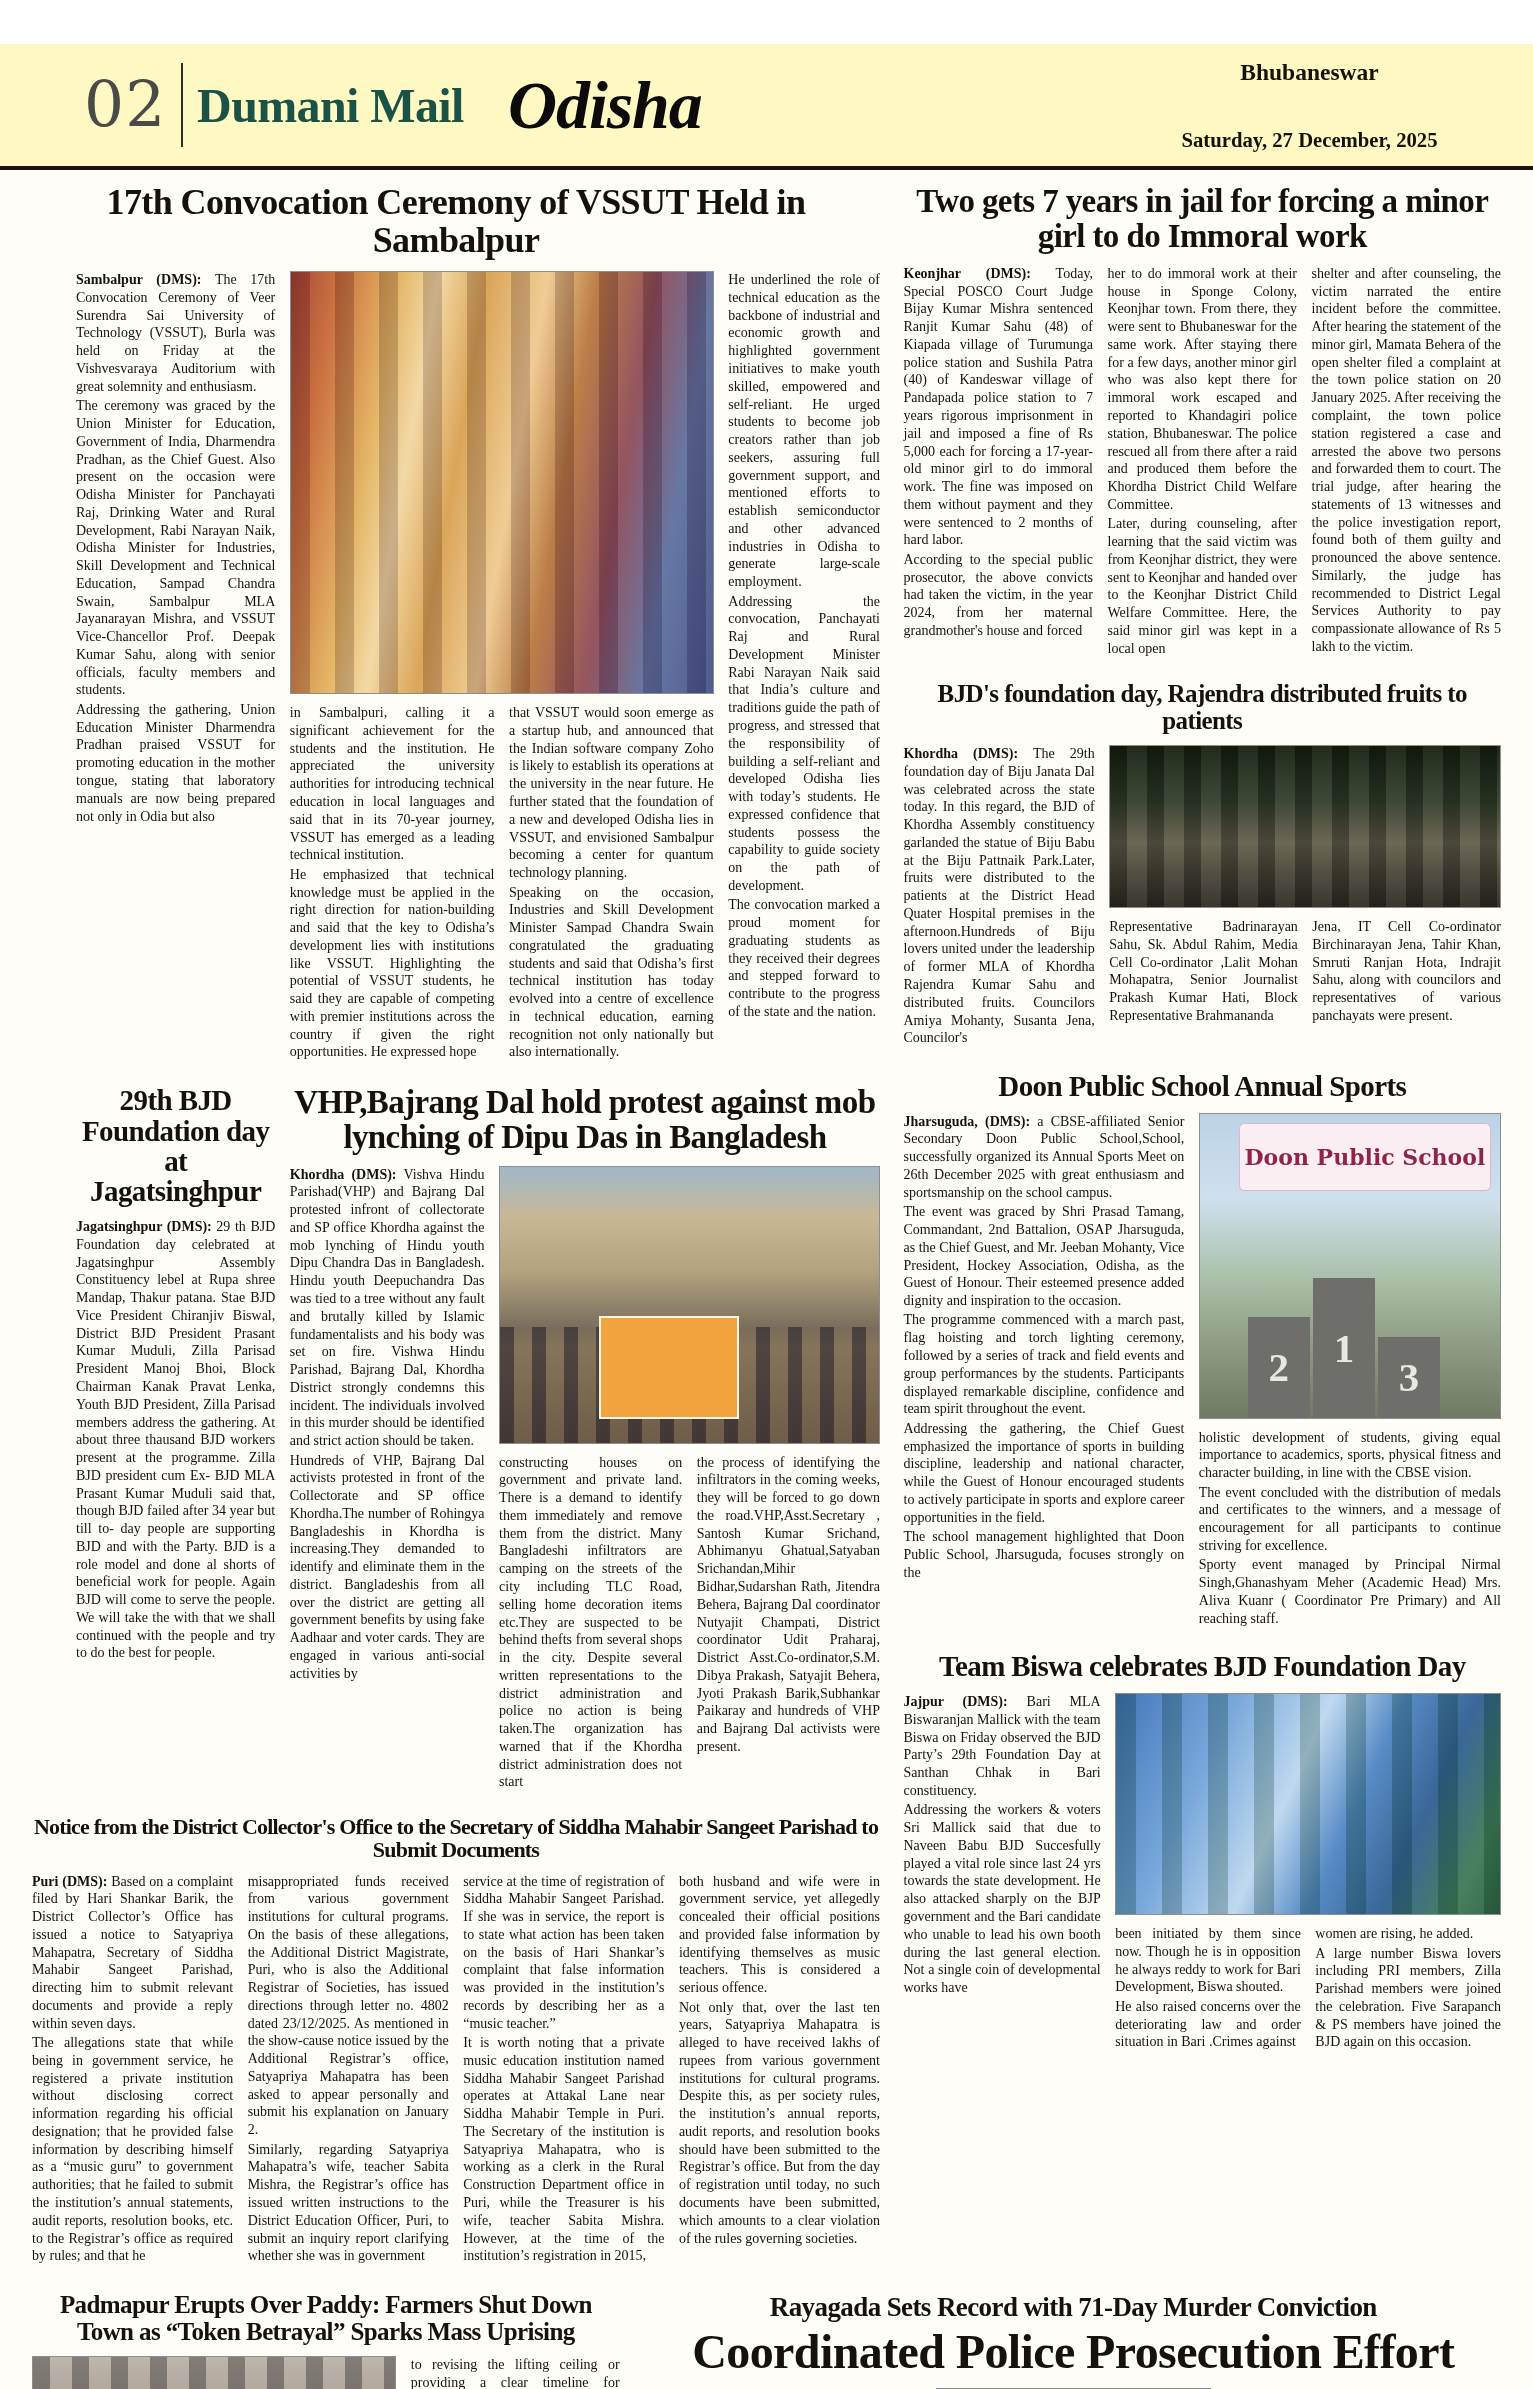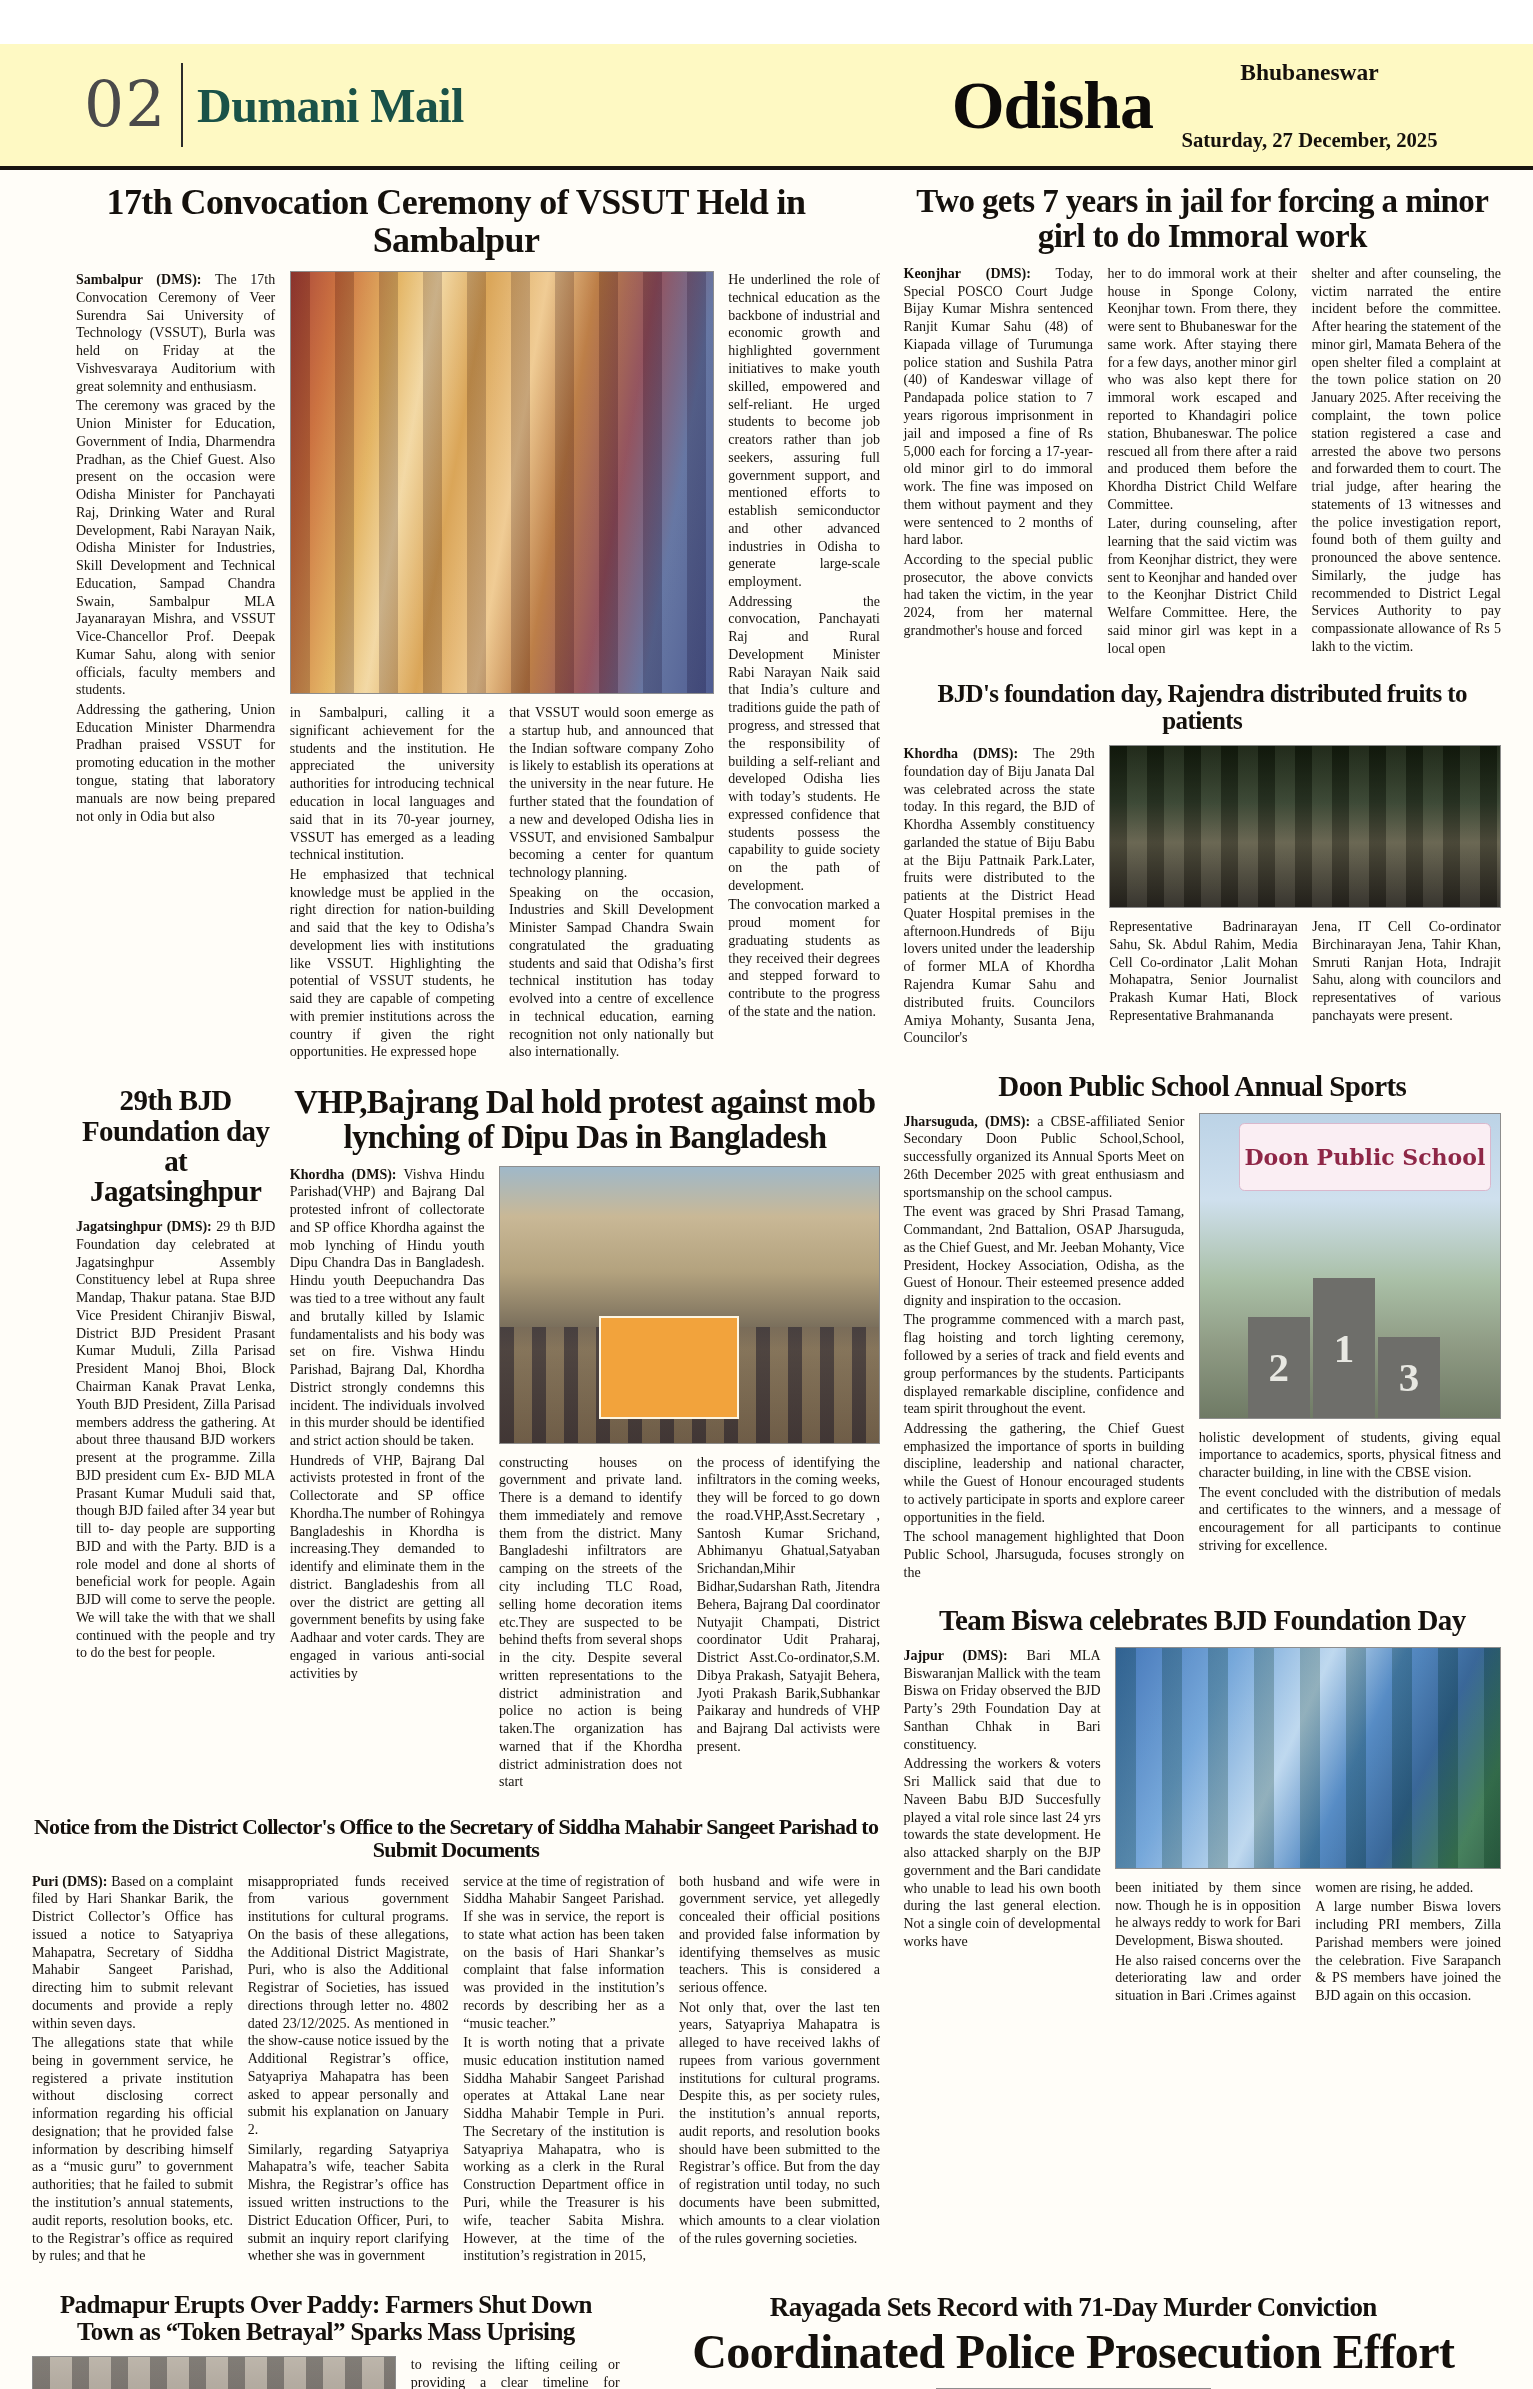--- a/index.html
+++ b/index.html
@@ -3,21 +3,21 @@
 <meta charset="utf-8">
 <style>
   html,body{margin:0;padding:0;}
   body{width:1533px;background:#fffdf8;color:#15110d;font-family:"Liberation Serif",serif;}
   .masthead-top{height:44px;background:#ffffff;}
   .masthead{background:#fef9c3;height:122px;display:flex;align-items:center;padding:0 67px 0 84px;box-sizing:border-box;}
   .mast-left{display:flex;align-items:center;gap:14.5px;flex:0 0 424px;}
   .page-num{font-size:63px;font-weight:400;color:#4a4a4a;font-family:"DejaVu Serif",serif;letter-spacing:1.1px;}
   .mast-divider{width:1.7px;height:84px;background:#2b2b2b;}
   .paper-name{font-size:48px;font-weight:700;color:#1a5248;letter-spacing:-0.6px;}
-  .mast-center{flex:1;text-align:right;}
+  .mast-center{flex:1;text-align:left;font-style:italic;}
   .edition{font-size:68px;font-weight:700;color:#0d0b09;letter-spacing:-1.1px;}
   .mast-right{flex:0 0 313px;text-align:center;}
   .mast-city{font-size:23.5px;font-weight:700;display:block;margin-bottom:7.8px;}
   .mast-date{font-size:20.7px;font-weight:700;display:block;margin-top:43px;}
   .masthead-rule{height:3.9px;background:#181410;}
   .content{padding:14.5px 32px 0;box-sizing:border-box;}
   .top-grid{display:flex;gap:23.5px;}
   .left-flow{flex:0 0 848px;min-width:0;}
   .right-flow{flex:1;min-width:0;}
   .art{margin-bottom:22.3px;}
@@ -229,20 +229,21 @@
                 </div>
               <div class="podium">
                 <span class="pod pod-2">2</span>
                 <span class="pod pod-1">1</span>
                 <span class="pod pod-3">3</span>
               </div>
             </div>
             <div class="col">
                 <p>holistic development of students, giving equal importance to academics, sports, physical fitness and character building, in line with the CBSE vision.</p>
                 <p>The event concluded with the distribution of medals and certificates to the winners, and a message of encouragement for all participants to continue striving for excellence.</p>
+                <p>Sporty event managed by Principal Nirmal Singh,Ghanashyam Meher (Academic Head) Mrs. Aliva Kuanr ( Coordinator Pre Primary) and All reaching staff.</p>
               </div>
           </div>
         </div>
       </article>
 
       <article class="art">
         <h2 class="hl hl-md">Team Biswa celebrates BJD Foundation Day</h2>
         <div class="cols">
           <div class="col f33">
             <p><span class="dateline">Jajpur (DMS):</span> <span>Bari MLA Biswaranjan Mallick with the team Biswa on Friday observed the BJD Party’s 29th Foundation Day at Santhan Chhak in Bari constituency.</span></p>

